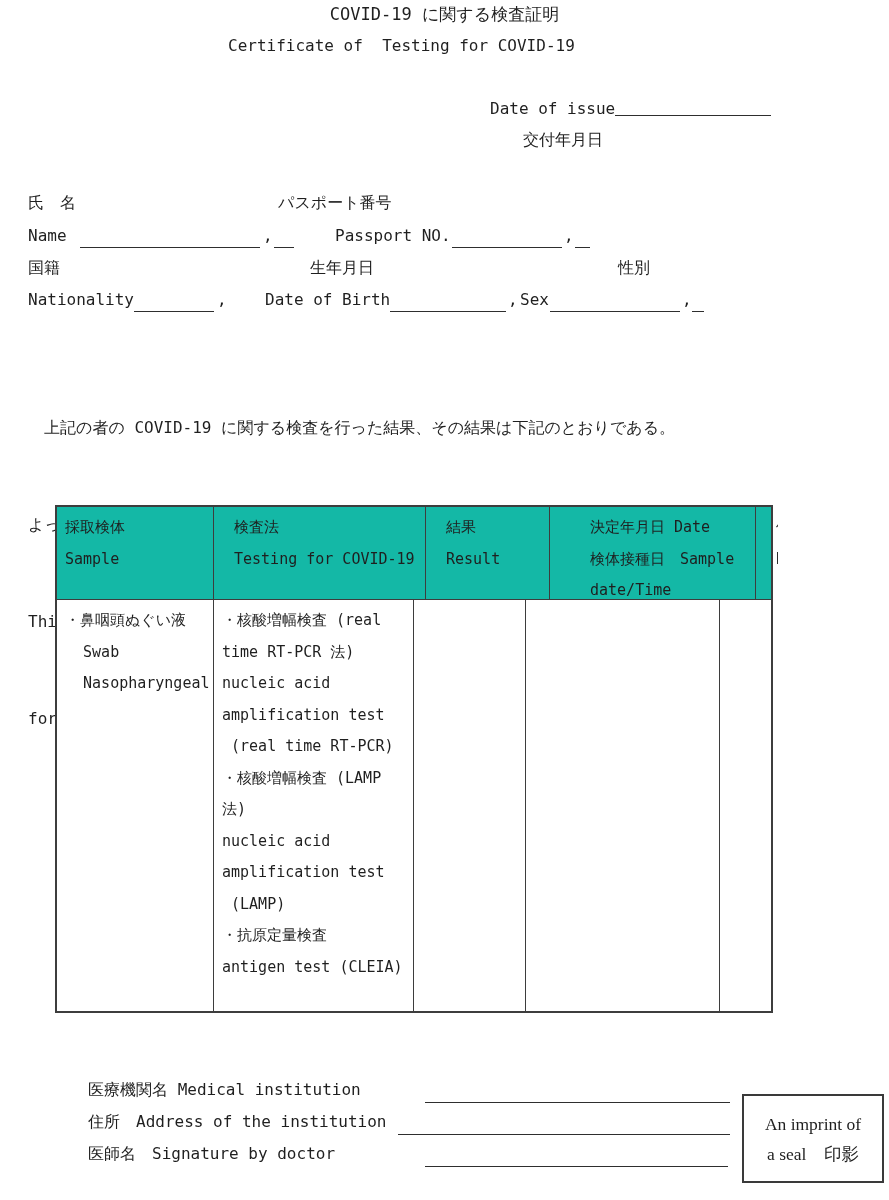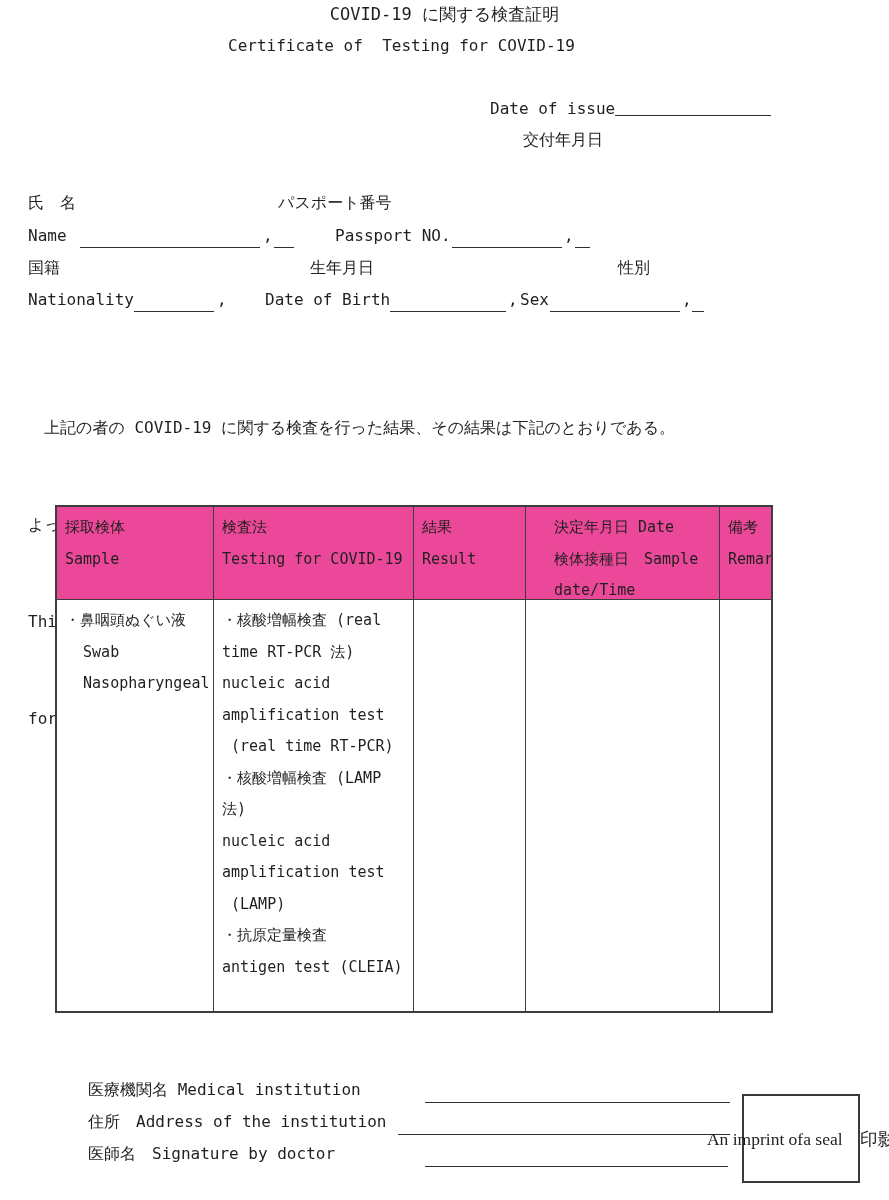--- a/index.html
+++ b/index.html
@@ -14,35 +14,35 @@
   
   .ul{position:absolute;height:20px;border-bottom:1.6px solid #2e2e2e;}
   .iul{display:inline-block;border-bottom:1.6px solid #2e2e2e;height:17px;vertical-align:-2px;}
   .hline{position:absolute;height:0;border-top:1.6px solid #2e2e2e;}
   
   .statement{left:28px;top:347px;line-height:32.4px;}
   
   .tbl{position:absolute;left:55px;top:505px;width:718px;height:508px;
        border:2px solid #3d3d3d;box-sizing:border-box;background:#ffffff;}
   .tr{display:flex;width:100%;box-sizing:border-box;}
-  .thead{height:93px;background:#ec4899;border-bottom:1.6px solid #3d3d3d;}
+  .thead{height:93px;background:#14b8a6;border-bottom:1.6px solid #3d3d3d;gap:12px;}
   .tbody{height:411px;}
   .td{box-sizing:border-box;border-right:1.6px solid #3d3d3d;padding:5px 2px 0 8px;overflow:hidden;}
   .td:last-child{border-right:none;}
   .c1{width:157px;flex:none;}
   .c2{width:200px;flex:none;}
   .c3{width:112px;flex:none;}
   .c4{width:174px;flex:none;margin-left:20px;}
   .c5{flex:1;}
   .cell-line{font-size:15px;line-height:31.5px;min-height:31.5px;white-space:pre;}
   
   .seal{
-    position:absolute;left:742px;top:1094px;width:118px;height:89px;
+    position:absolute;left:742px;top:1094px;width:142px;height:89px;
     border:2px solid #3a3a3a;box-sizing:border-box;
-    display:flex;flex-direction:row;justify-content:center;align-items:center;
+    display:flex;flex-direction:column;justify-content:center;align-items:center;
     font-family:"Liberation Serif","DejaVu Serif",serif;font-size:17.5px;line-height:30px;
     text-align:center;white-space:pre;
   }
 </style>
 </head>
 <body>
 
 <div class="page">
 
   <div class="abs title-ja">COVID-19 に関する検査証明</div>

